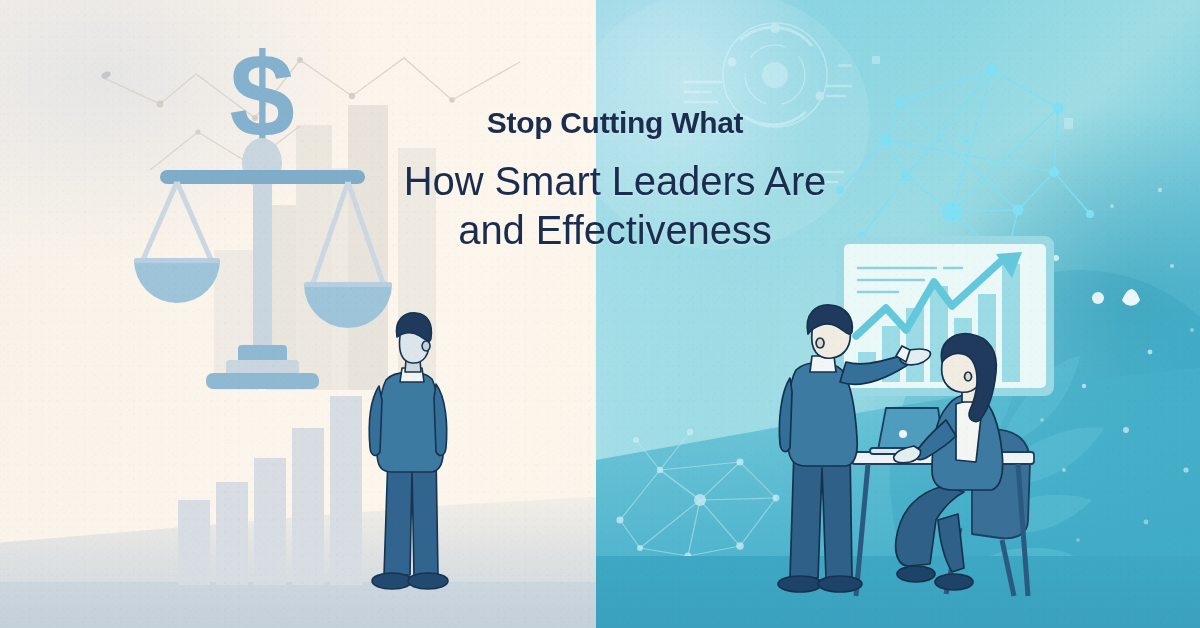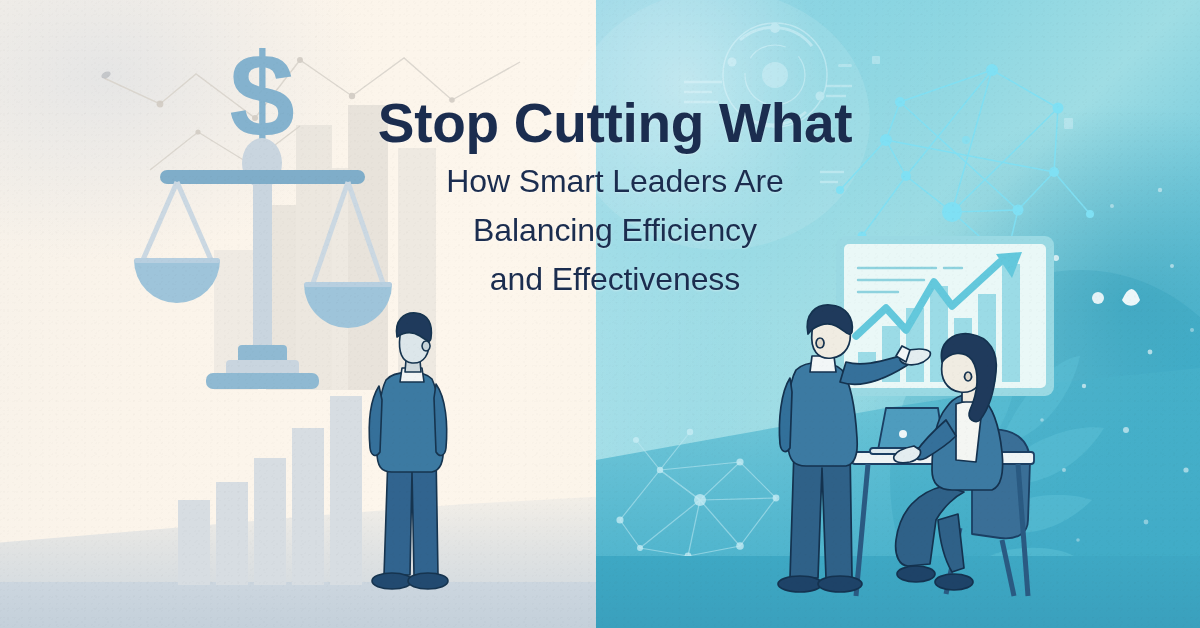--- a/index.html
+++ b/index.html
@@ -69,22 +69,22 @@
 
   
   .layer{position:absolute;left:0;top:0;width:1200px;height:628px;overflow:visible;}
 
   
   .textblock{
     position:absolute;left:368px;top:96px;width:494px;
     text-align:center;color:#1b2d4f;
     text-shadow:0 1px 2px rgba(255,255,255,.35);
   }
-  .t-line{font-size:55px;font-weight:bold;line-height:54px;letter-spacing:-.3px;}
-  .s-line{font-size:32px;font-weight:normal;line-height:47px;letter-spacing:-.1px;margin-top:2px;}
+  .t-line{font-size:30px;font-weight:bold;line-height:54px;letter-spacing:-.3px;}
+  .s-line{font-size:40px;font-weight:normal;line-height:47px;letter-spacing:-.1px;margin-top:2px;}
   .s-line.first{margin-top:8px;}
 </style>
 </head>
 <body>
 
 <div id="canvas">
 
   <div class="bg-left"></div>
   <div class="bg-right"></div>
   <div class="bg-right-veil"></div>
@@ -424,18 +424,17 @@
                C994 392 988 410 980 420 C976 424 966 420 970 410
                C978 392 980 372 972 360 C964 350 950 352 942 362 Z" fill="#1f3a5c"></path>
 
       <path d="M968 372 a3.5 4.5 0 1 0 .1 0" fill="#dfd8cb"></path>
     </g>
   </svg>
 
   <div class="textblock">
     <div class="t-line">Stop Cutting What</div>
     <div class="s-line first">How Smart Leaders Are</div>
-    <div class="s-line">Balancing Efficiency</div>
     <div class="s-line">and Effectiveness</div>
   </div>
 
   <div class="grain"></div>
 </div>
 
 </body></html>

